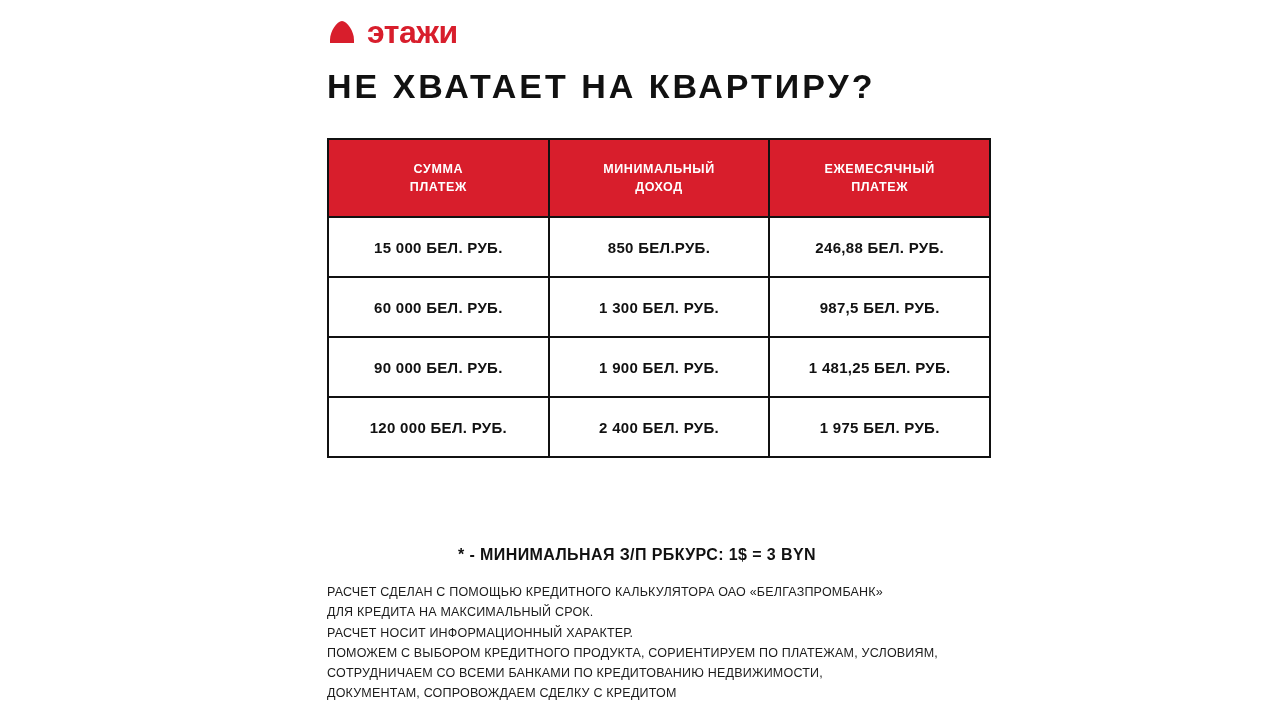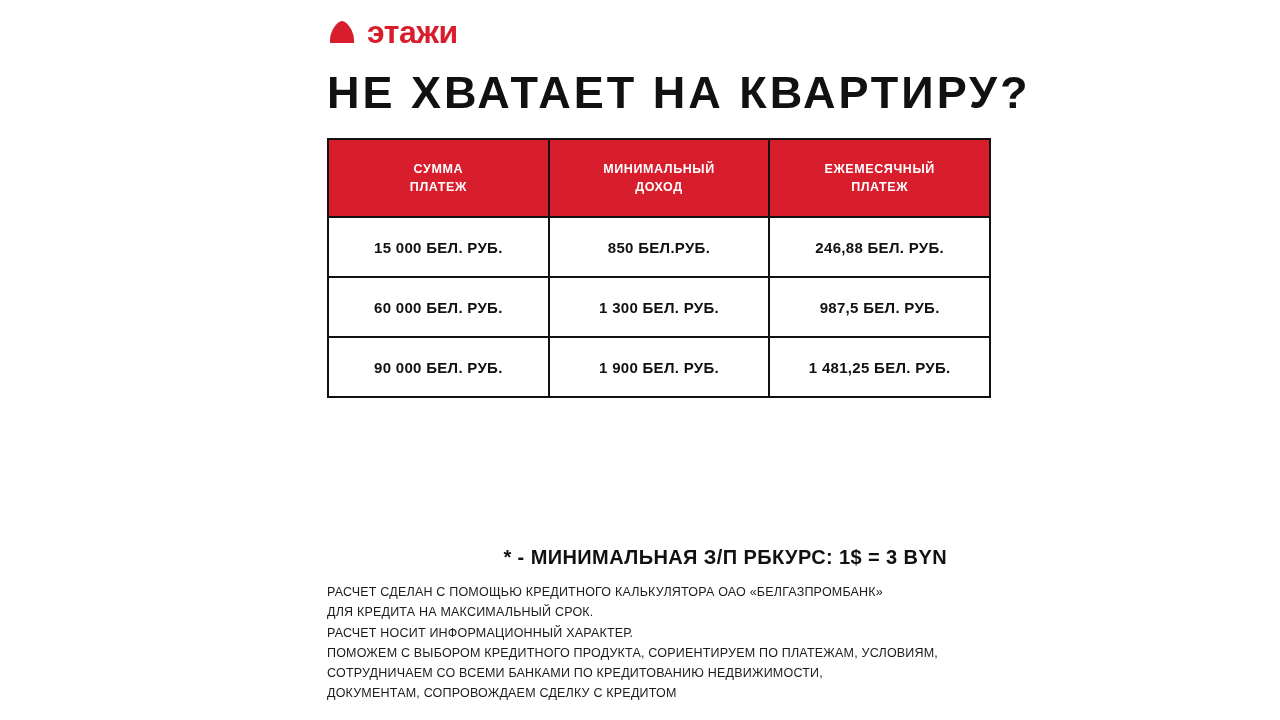--- a/index.html
+++ b/index.html
@@ -46,21 +46,21 @@
     letter-spacing: -0.5px;
     line-height: 1;
   }
 
   
   .headline {
     position: absolute;
     left: 327px;
     top: 68px;
     width: 620px;
-    font-size: 45px;
+    font-size: 34px;
     font-weight: bold;
     letter-spacing: 3px;
     color: #111111;
     line-height: 1.1;
     white-space: nowrap;
   }
 
   
   .table-wrap {
     position: absolute;
@@ -100,23 +100,23 @@
     border-radius: 12px;
   }
 
   
   .notes-row {
     position: absolute;
     left: 327px;
     top: 546px;
     width: 620px;
     display: flex;
-    justify-content: flex-end;
+    justify-content: center;
     align-items: baseline;
-    font-size: 20px;
+    font-size: 16px;
     font-weight: bold;
     letter-spacing: 0.4px;
     color: #111111;
   }
 
   
   .fineprint {
     position: absolute;
     left: 327px;
     top: 582px;
@@ -172,20 +172,25 @@
         <tr>
           <td>60 000 БЕЛ. РУБ.</td>
           <td>1 300 БЕЛ. РУБ.</td>
           <td>987,5 БЕЛ. РУБ.</td>
         </tr>
         <tr>
           <td>90 000 БЕЛ. РУБ.</td>
           <td>1 900 БЕЛ. РУБ.</td>
           <td>1 481,25 БЕЛ. РУБ.</td>
         </tr>
+        <tr>
+          <td>120 000 БЕЛ. РУБ.</td>
+          <td>2 400 БЕЛ. РУБ.</td>
+          <td>1 975 БЕЛ. РУБ.</td>
+        </tr>
       </tbody>
     </table>
   </div>
 
   <div class="notes-row">
     <span>* - МИНИМАЛЬНАЯ З/П РБ</span>
     <span>КУРС: 1$ = 3 BYN</span>
   </div>
 
   <div class="fineprint">

